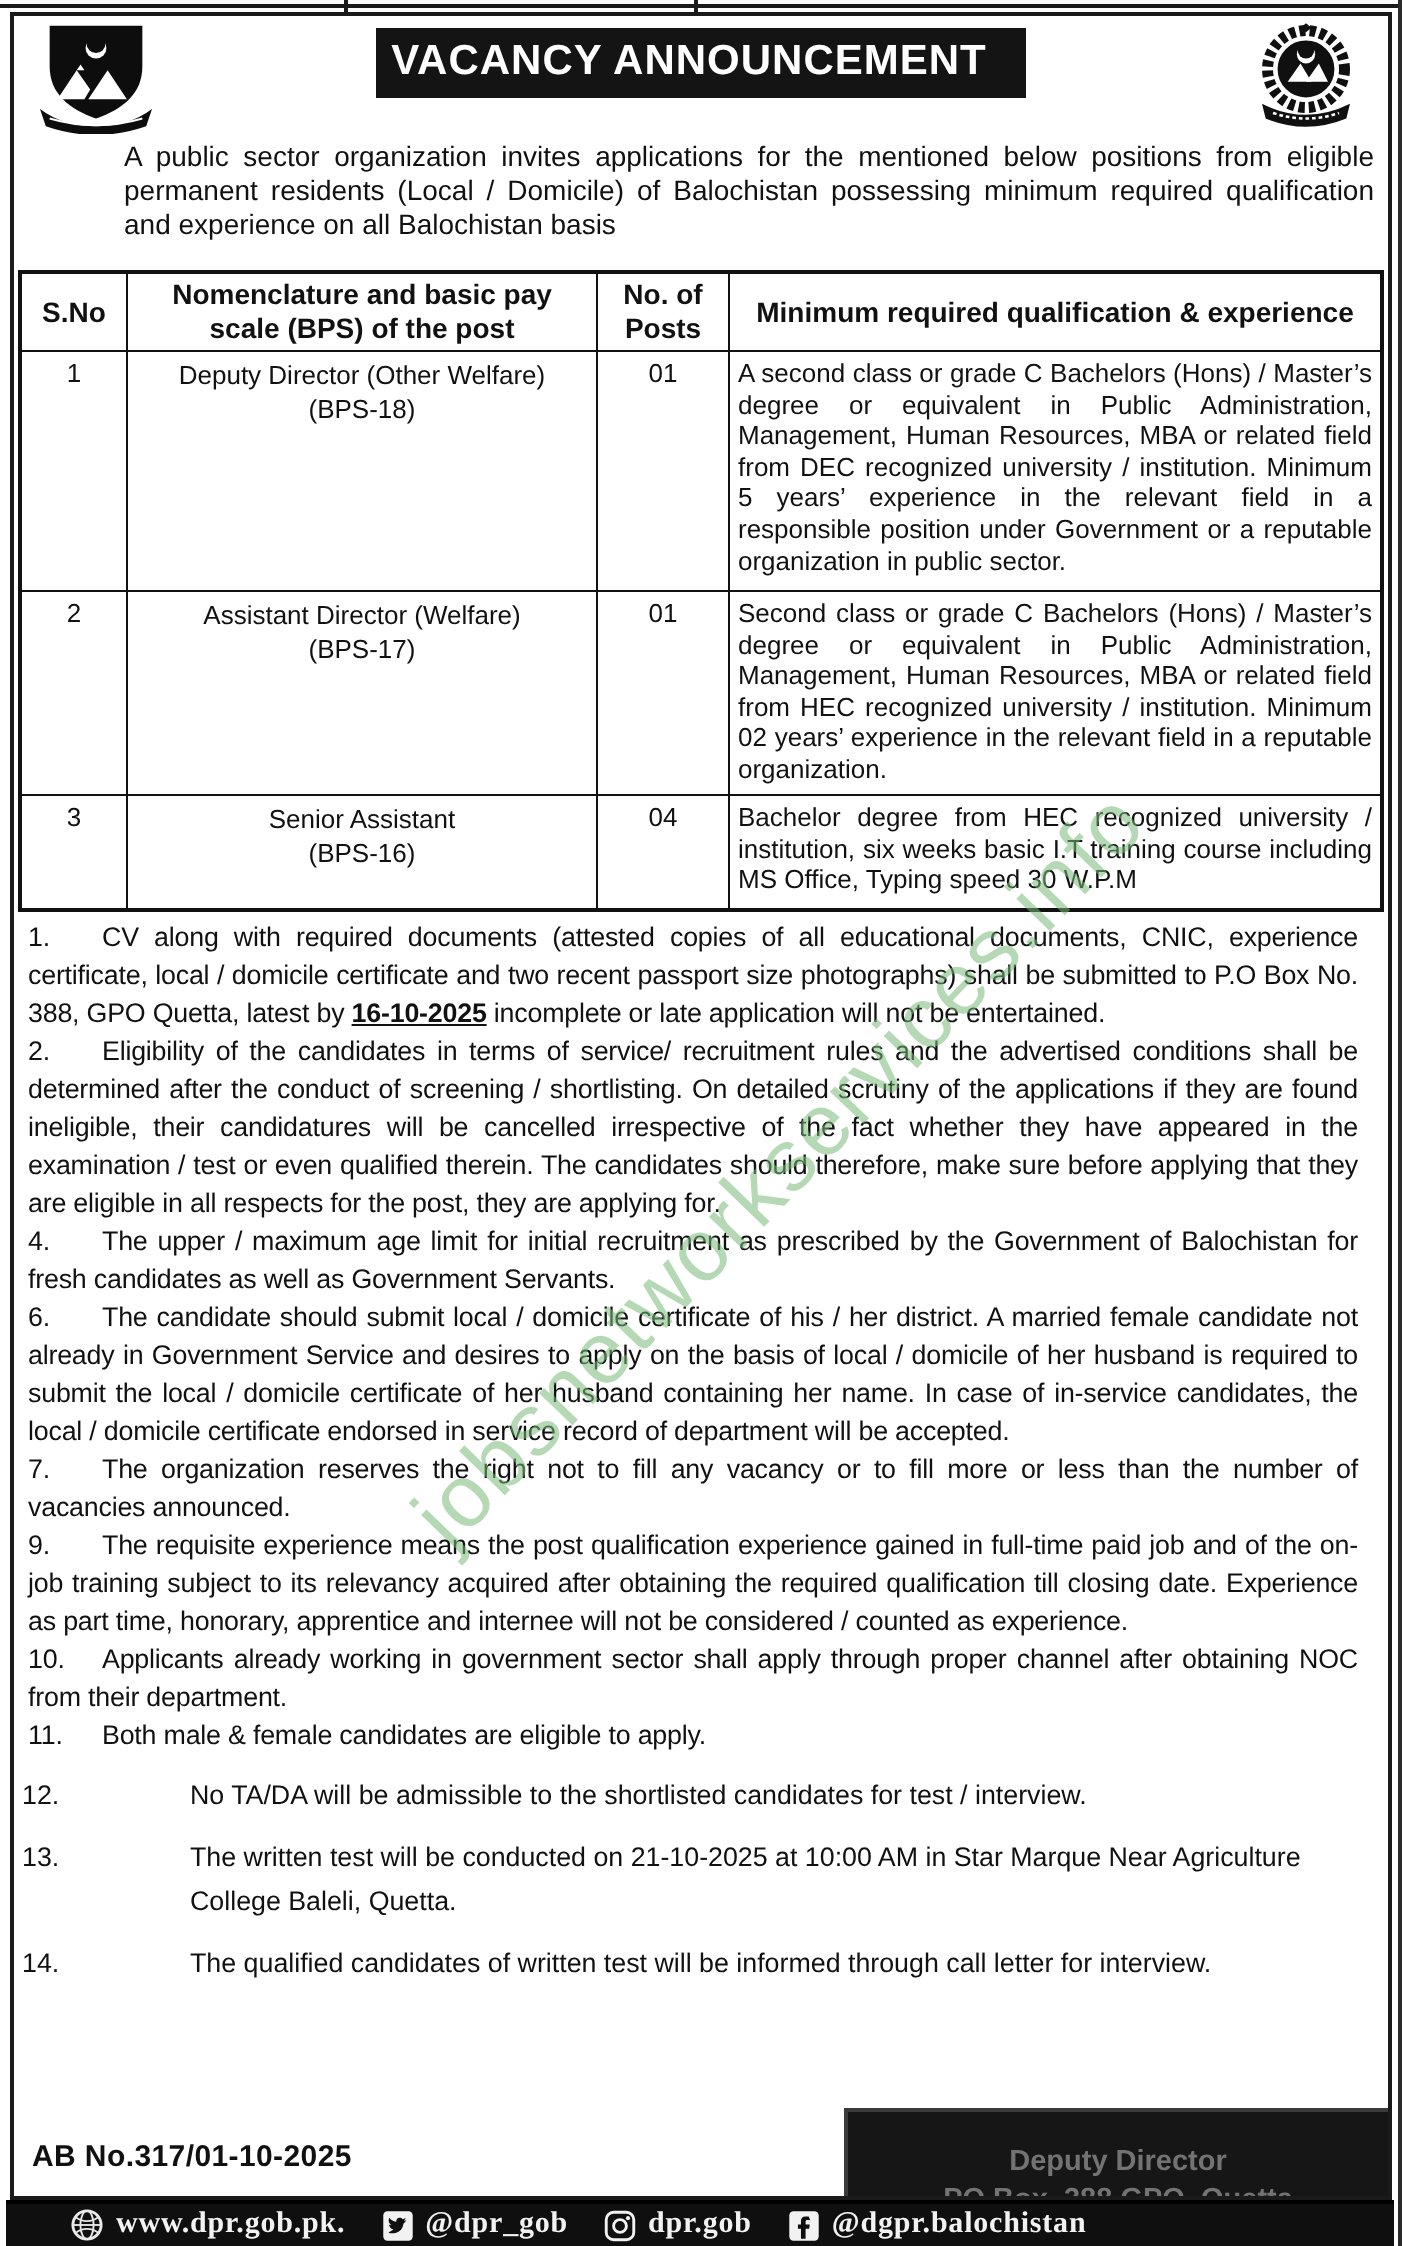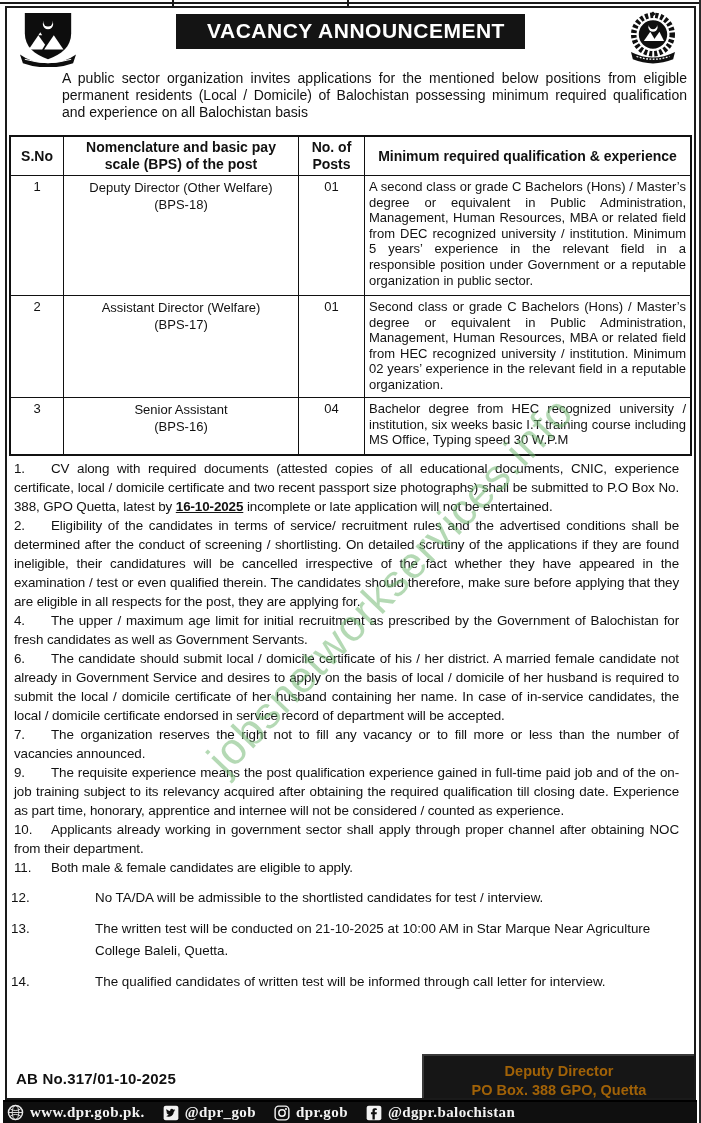--- a/index.html
+++ b/index.html
@@ -9,21 +9,21 @@
   .remnant-line{position:absolute;top:2px;left:0;width:100%;height:2px;background:#1a1a1a;}
   .remnant-tick{position:absolute;top:0;width:2px;height:6px;background:#1a1a1a;}
   .tick1{left:172px;} .tick2{left:347px;}
 
   .main-box{position:absolute;top:6px;left:5px;width:691px;height:1094px;border:2px solid #1a1a1a;
             box-sizing:border-box;overflow:hidden;background:#fff;}
 
   .header-row{display:flex;justify-content:space-between;align-items:flex-start;padding:3px 8px 0 8px;height:58px;}
   .emblem{flex:0 0 auto;}
   .title-box{margin-top:3px;background:#141414;color:#fff;font-weight:bold;font-size:21px;
-             letter-spacing:0.5px;padding:5px 20px 6px 31px;white-space:nowrap;}
+             letter-spacing:0.5px;padding:5px 20px 6px 8px;white-space:nowrap;}
 
   .intro{padding:0 7px;font-size:14px;line-height:17px;text-align:justify;margin-top:1px;margin-left:48px;}
 
   table.positions{border-collapse:collapse;margin:5px 2px 0 2px;width:calc(100% - 4px);border:2px solid #111;}
   table.positions th{border:1.6px solid #111;font-size:14px;font-weight:bold;line-height:17px;padding:2px 3px;text-align:center;vertical-align:middle;}
   table.positions td{border:1.6px solid #111;font-size:13px;vertical-align:top;padding:3px 4px;}
   td.c-sno{text-align:center;width:44px;}
   td.c-post{text-align:center;width:226px;line-height:17px;}
   td.c-num{text-align:center;width:57px;}
   td.c-qual{text-align:justify;line-height:15.6px;padding:3px 7px 3px 7px;font-size:12.9px;}
@@ -33,25 +33,25 @@
   .cond{margin:0;text-align:justify;}
   .cnum{display:inline-block;min-width:37px;}
   .date{font-weight:bold;text-decoration:underline;}
 
   .sub-conditions{margin:10px 0 0 46px;font-size:13.4px;}
   .sub{margin:0 0 9px 0;line-height:22px;padding-left:42px;text-indent:-42px;text-align:left;}
   .snum{display:inline-block;width:42px;}
 
   .ab-no{position:absolute;left:9px;bottom:11px;font-weight:bold;font-size:15px;letter-spacing:0.2px;}
   .sig-box{position:absolute;right:-2px;bottom:-2px;width:274px;height:46px;background:#161616;
-           border:2px solid #3a3a3a;box-sizing:border-box;color:#a16207;text-align:center;
-           font-weight:bold;font-size:14.5px;line-height:19px;padding-top:6px;}
+           border:2px solid #3a3a3a;box-sizing:border-box;color:#737373;text-align:center;
+           font-weight:bold;font-size:14.5px;line-height:19px;padding-top:16px;}
 
   .social-bar{position:absolute;left:3px;right:2px;bottom:0;height:23px;background:#0f0f0f;
-              border-top:2px solid #000;display:flex;align-items:center;gap:9px;padding-left:4px;
+              border-top:2px solid #000;display:flex;align-items:center;gap:9px;padding-left:32px;
               font-family:"Liberation Serif",serif;font-weight:bold;color:#f2f2f2;font-size:15px;letter-spacing:0.4px;box-sizing:border-box;}
   .social-item{display:flex;align-items:center;gap:6px;margin-right:9px;white-space:nowrap;}
   .social-item svg{display:block;}
 
   .watermark{position:absolute;left:70px;top:560px;width:640px;text-align:center;
              transform:rotate(-46deg);transform-origin:center;
              font-size:44px;letter-spacing:1px;color:rgba(118,186,118,0.55);
              white-space:nowrap;pointer-events:none;z-index:5;}
 </style>
 </head>

